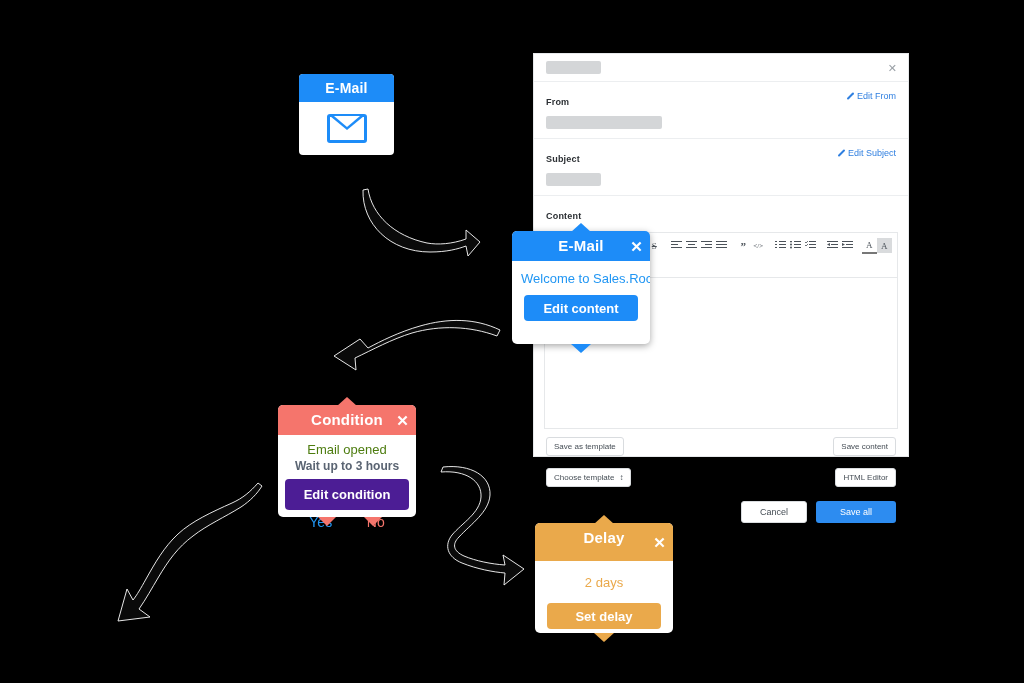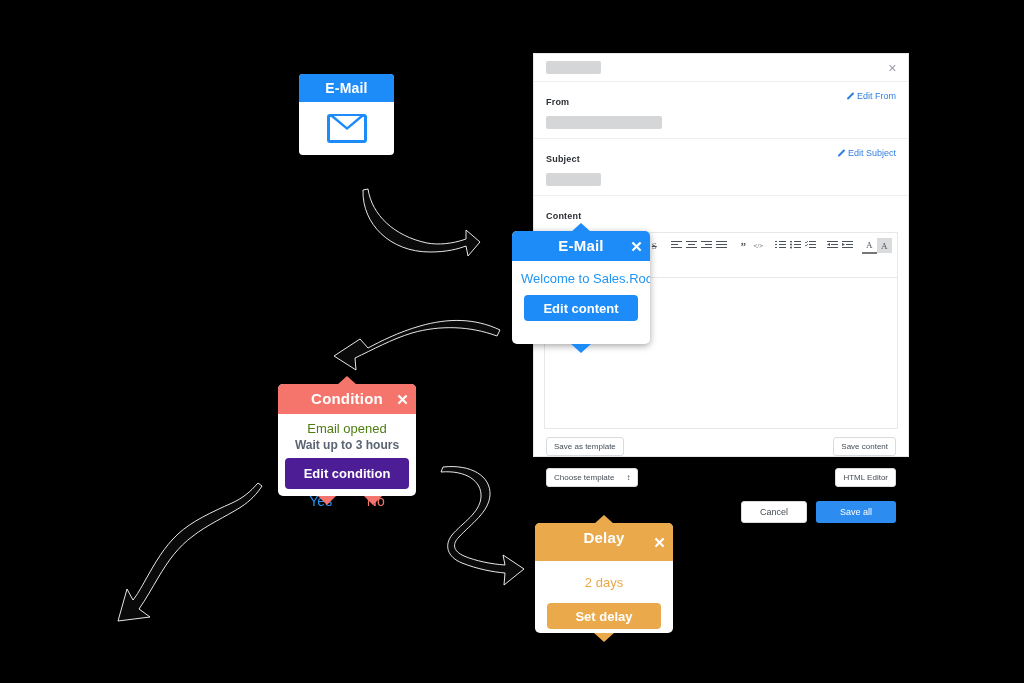--- a/index.html
+++ b/index.html
@@ -71,21 +71,21 @@
     width:0;height:0;border-left:10px solid transparent;border-right:10px solid transparent;
   }
   .tip-down{
     position:absolute;left:50%;bottom:-9px;transform:translateX(-50%);
     width:0;height:0;border-left:10px solid transparent;border-right:10px solid transparent;
   }
   #email-node .tip-up{border-bottom:9px solid #1d8cf8;}
   #email-node .tip-down{border-top:9px solid #1d8cf8;}
 
   
-  #condition-node{left:278px;top:384px;width:138px;height:112px;}
+  #condition-node{left:278px;top:405px;width:138px;height:112px;}
   #condition-node .node-head{height:30px;line-height:30px;background:#f5756c;font-size:15px;}
   #condition-node .node-close{font-size:15px;}
   #condition-node .node-body{padding-top:7px;}
   .cond-line1{color:#4d7c0f;font-size:13px;}
   .cond-line2{color:#5a6472;font-size:12px;font-weight:bold;margin-top:2px;}
   #condition-node .node-btn{margin-top:6px;width:124px;height:31px;background:#4c1d95;font-size:13px;}
   .yesno{display:flex;justify-content:space-around;margin-top:4px;padding:0 14px;}
   .yes{color:#2196f3;font-size:14px;cursor:pointer;}
   .no{color:#f5756c;font-size:14px;cursor:pointer;}
   #condition-node .tip-up{border-bottom:9px solid #f5756c;}
@@ -162,21 +162,21 @@
   .ed-bottom{padding:8px 12px 0 12px;}
   .ed-btnrow{display:flex;justify-content:space-between;align-items:flex-start;}
   .sbtn{
     border:1px solid #d9dcdf;background:#fff;border-radius:3px;
     font-size:8px;color:#454d55;padding:4px 7px;cursor:pointer;
     font-family:"Liberation Sans", sans-serif;
   }
   .selbtn{
     border:1px solid #d9dcdf;background:#fff;border-radius:3px;
     font-size:8px;color:#454d55;padding:4px 7px;cursor:pointer;
-    display:flex;align-items:center;gap:12px;
+    display:flex;align-items:center;gap:5px;
     font-family:"Liberation Sans", sans-serif;
   }
   .ed-final{display:flex;justify-content:flex-end;gap:9px;margin-top:14px;}
   .btn-cancel{
     border:1px solid #d9dcdf;background:#fff;border-radius:3px;color:#454d55;
     font-size:9px;padding:5px 18px;cursor:pointer;font-family:"Liberation Sans", sans-serif;
   }
   .btn-saveall{
     border:0;background:#2d8cf0;border-radius:3px;color:#fff;
     font-size:9px;padding:6px 24px;cursor:pointer;font-family:"Liberation Sans", sans-serif;

